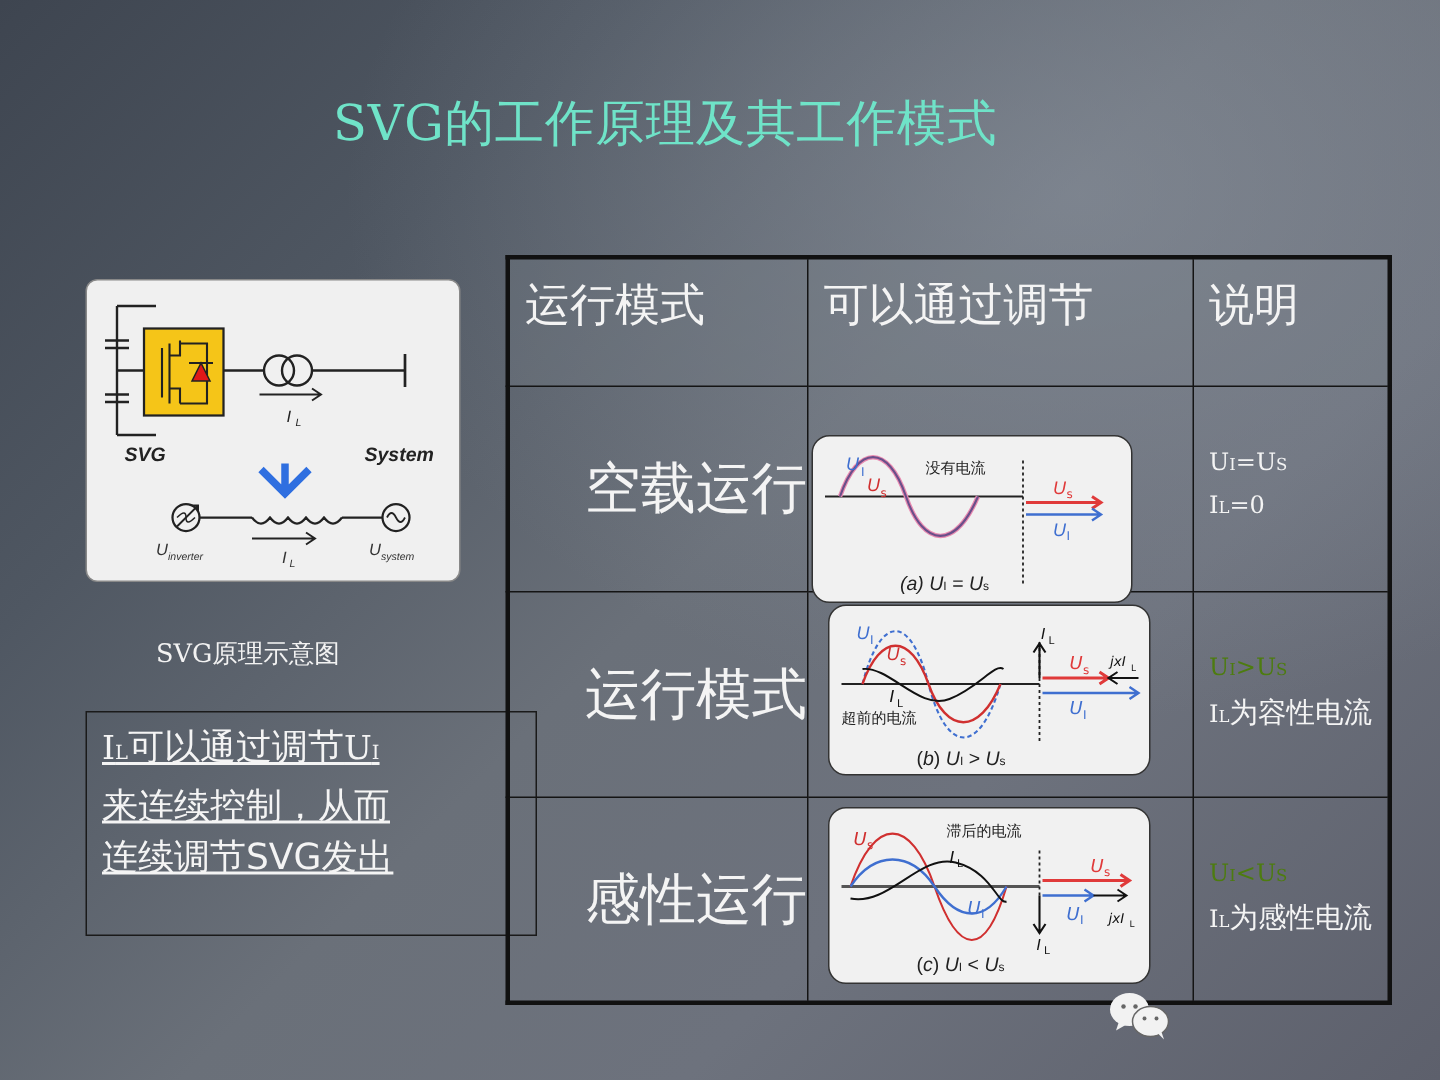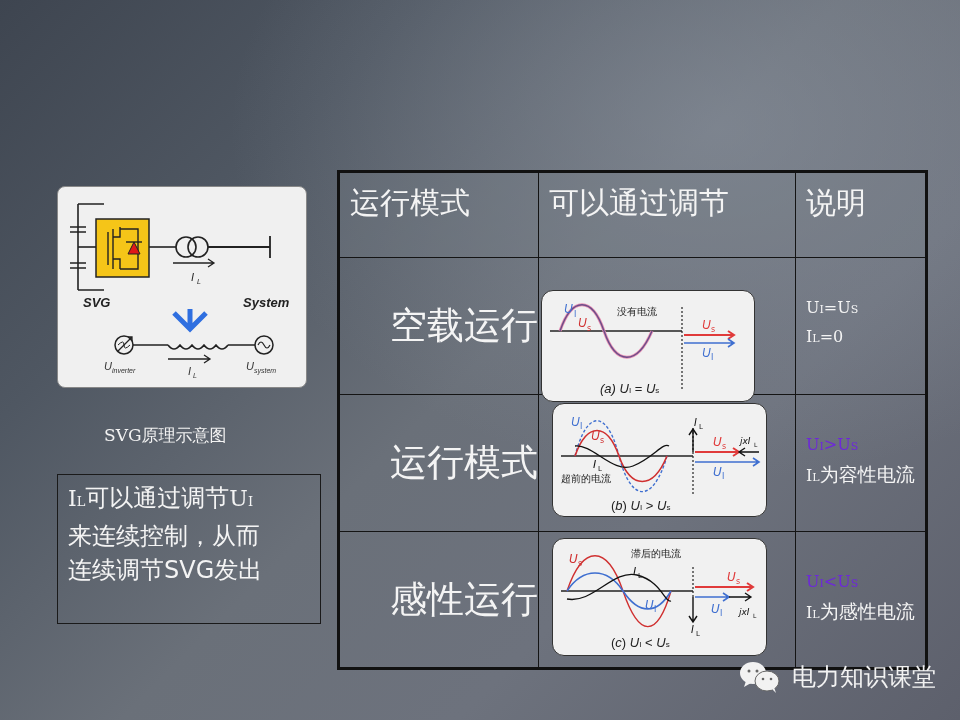--- a/index.html
+++ b/index.html
@@ -7,42 +7,43 @@
     font-family:"DejaVu Sans","Liberation Sans",sans-serif;
     background:
       radial-gradient(ellipse 700px 500px at 720px 130px, rgba(140,148,160,0.55), rgba(140,148,160,0) 70%),
       linear-gradient(135deg,#3e4550 0%,#4f5762 25%,#6a7079 50%,#6d727d 70%,#5d606c 100%);}
   .slide{position:absolute;inset:0;}
   .title{position:absolute;left:222px;top:60px;width:520px;height:50px;
     font-family:"DejaVu Serif","Liberation Serif",serif;font-size:33px;color:#6fe3c8;letter-spacing:0.5px;white-space:nowrap;}
   .schem{position:absolute;left:57px;top:186px;width:248px;height:200px;background:#f0f0f0;border:1px solid #888;border-radius:8px;}
   .schem svg{position:absolute;left:0;top:0;}
   .caption{position:absolute;left:104px;top:424px;font-family:"DejaVu Serif","Liberation Serif",serif;font-size:17px;color:#f2f2f2;text-align:center;}
-  .note{position:absolute;left:57px;top:474px;width:264px;height:150px;border:1px solid #1a1a1a;box-sizing:border-box;
-    padding:6px 0 0 10px;color:#f4f4f4;font-size:24px;line-height:34px;}
+  .note{position:absolute;left:57px;top:474px;width:301px;height:150px;border:1px solid #1a1a1a;box-sizing:border-box;
+    padding:6px 0 0 10px;color:#f4f4f4;font-size:24px;line-height:34px;text-decoration:underline;}
   .note .sub{font-family:"DejaVu Serif","Liberation Serif",serif;font-size:22px;}
   .note .sub small{font-size:13px;}
   table.modes{position:absolute;left:337px;top:170px;width:591px;height:487px;border-collapse:collapse;border:3px solid #111;}
   table.modes td, table.modes th{border:1.5px solid #141414;padding:0;color:#f4f4f4;}
   table.modes th{height:74px;font-weight:normal;font-size:30px;text-align:left;padding-left:10px;vertical-align:top;padding-top:10px;background:rgba(120,126,136,0.25);}
   .c1{width:188px;} .c2{width:246px;}
   .mode{font-size:37px;text-align:right;}
   .desc{vertical-align:top;padding:40px 0 0 10px !important;}
   .desc .l1{font-family:"DejaVu Serif","Liberation Serif",serif;font-size:16px;}
   .desc .l2{font-family:"DejaVu Sans","Liberation Sans",sans-serif;font-size:19px;margin-top:8px;}
-  .dark{color:#6d28d9;}
+  .dark{color:#4d7c0f;}
   .sm{font-size:11px;}
   .inset{position:relative;background:#f1f1f1;border:1px solid #333;border-radius:12px;}
   .brand{position:absolute;left:738px;top:660px;display:flex;align-items:center;gap:10px;color:#f2f2f2;font-size:24px;}
 </style>
 </head>
 <body>
 
 <div class="slide">
 
+  <div class="title">SVG的工作原理及其工作模式</div>
 
   <div class="schem">
     <svg width="248" height="200" viewBox="0 0 248 200">
 
       <g stroke="#222" stroke-width="1.6" fill="none">
         <path d="M20 17 V103 M20 17 H46 M20 103 H46"></path>
         <path d="M12 40 H28 M12 45 H28"></path>
         <path d="M12 76 H28 M12 81 H28"></path>
         <path d="M20 60 H38"></path>
       </g>
@@ -215,15 +216,14 @@
     <svg width="44" height="34" viewBox="0 0 44 34">
       <ellipse cx="15" cy="13" rx="13" ry="11" fill="#f2f2f2"></ellipse>
       <path d="M8 21 L6 27 L13 23 Z" fill="#f2f2f2"></path>
       <ellipse cx="29" cy="21" rx="12" ry="10" fill="#f2f2f2" stroke="#666" stroke-width="1"></ellipse>
       <path d="M34 29 L38 33 L36 27 Z" fill="#f2f2f2"></path>
       <circle cx="11" cy="11" r="1.5" fill="#666"></circle>
         <circle cx="19" cy="11" r="1.5" fill="#666"></circle>
       <circle cx="25" cy="19" r="1.3" fill="#666"></circle>
         <circle cx="33" cy="19" r="1.3" fill="#666"></circle>
     </svg>
-    <span>电力知识课堂</span>
   </div>
 </div>
 
 </body></html>

